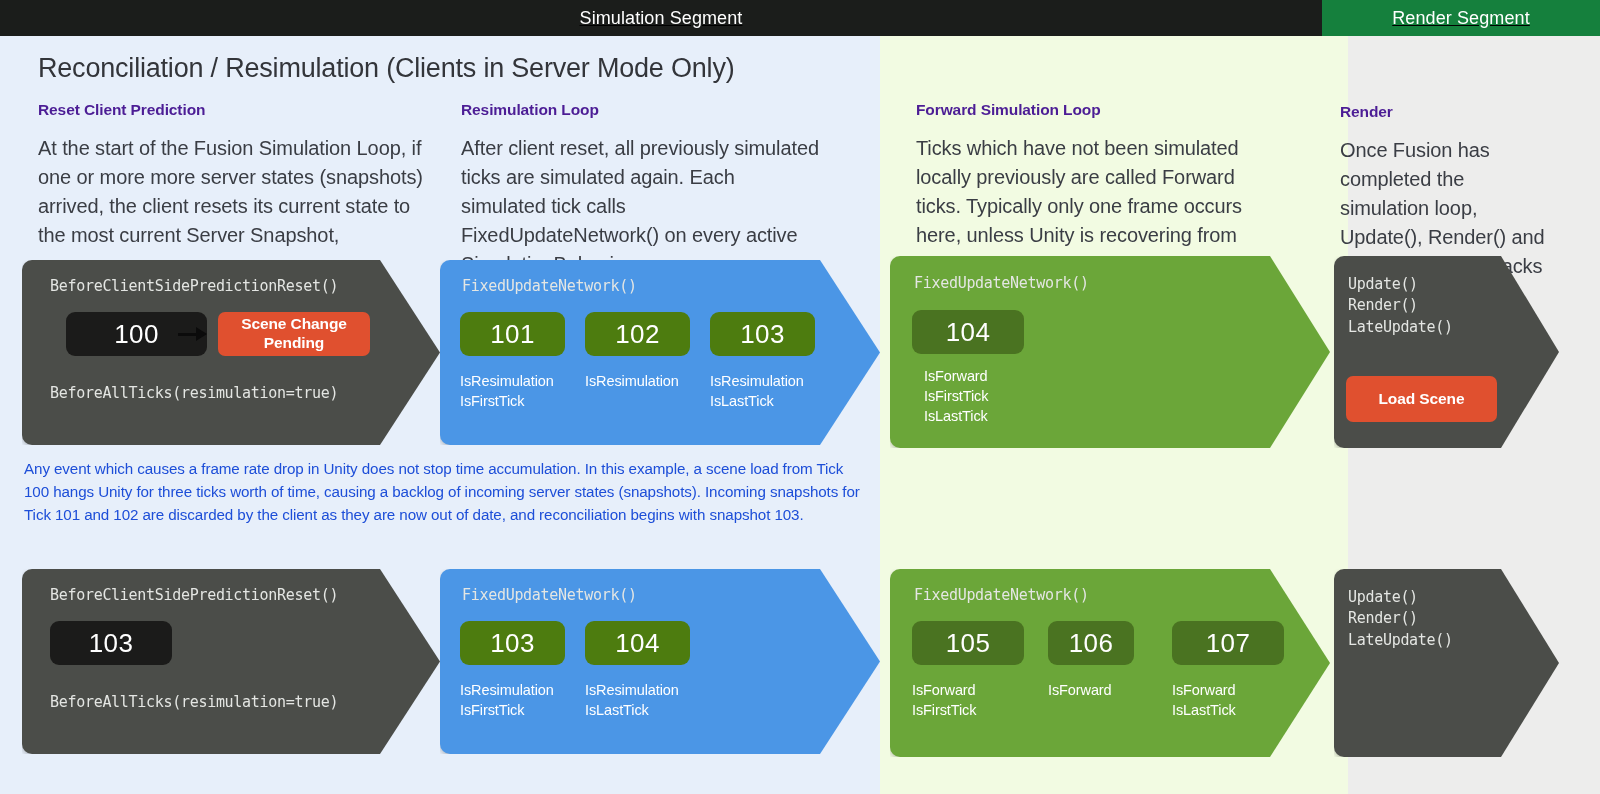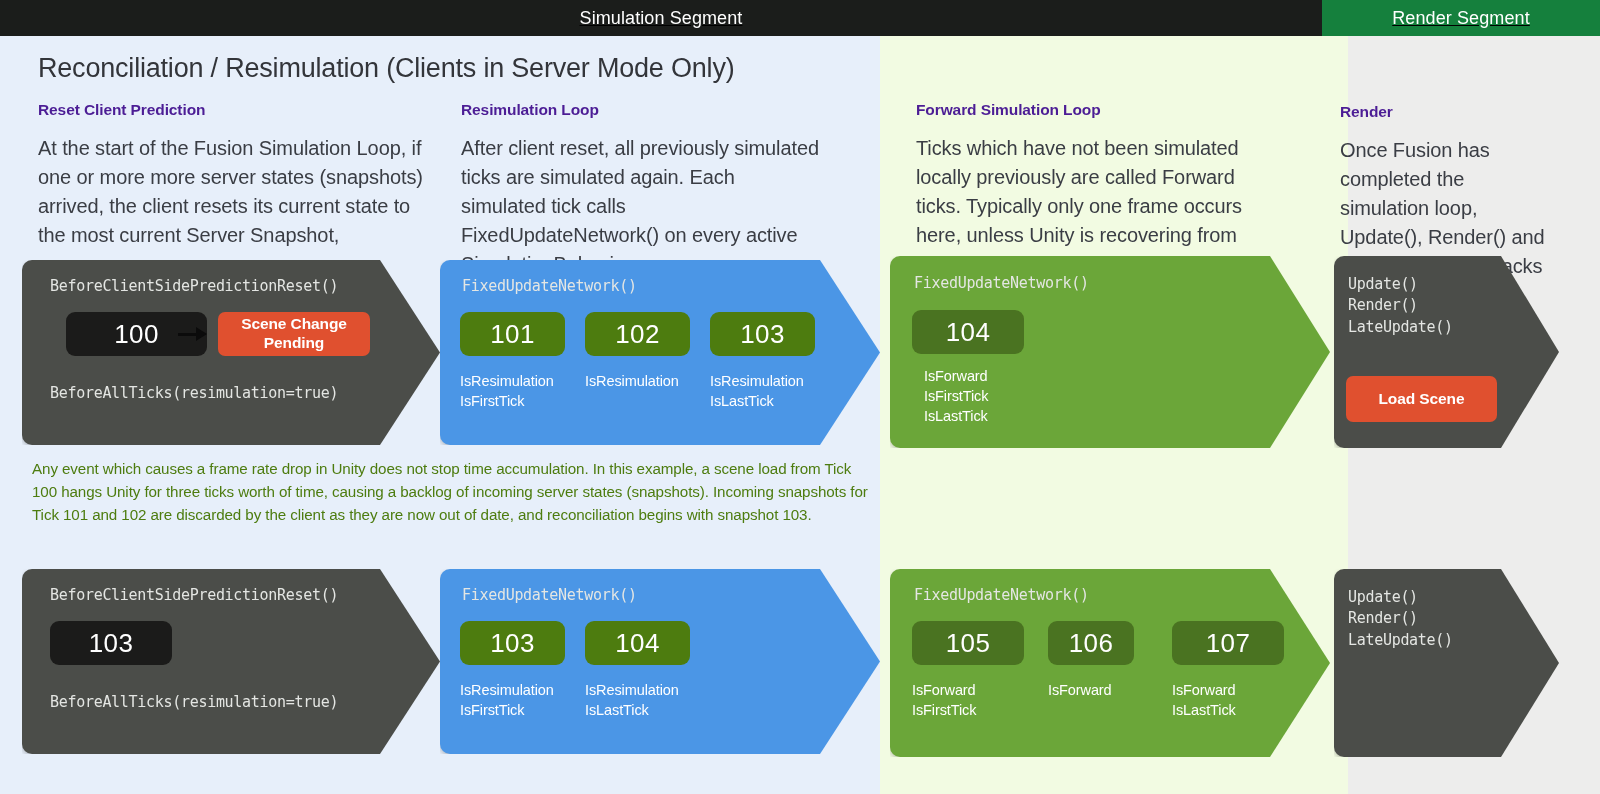--- a/index.html
+++ b/index.html
@@ -85,22 +85,22 @@
   }
 
   .arrowglyph { position: absolute; display: flex; align-items: center; }
   .arrowglyph .shaft { width: 18px; height: 3px; background: #0b0b0b; }
   .arrowglyph .head {
     width: 0; height: 0; border-top: 7px solid transparent;
     border-bottom: 7px solid transparent; border-left: 11px solid #0b0b0b;
   }
 
   .midnote {
-    position: absolute; font-size: 15.2px; color: #4d7c0f;
-    line-height: 1.52; letter-spacing: -.1px; margin-left: 8px;
+    position: absolute; font-size: 15.2px; color: #1d4ed8;
+    line-height: 1.52; letter-spacing: -.1px;
   }
 </style>
 </head>
 <body>
 
 <div id="root">
 
   <div class="bg bg-blue"></div>
   <div class="bg bg-green"></div>
   <div class="bg bg-gray"></div>

